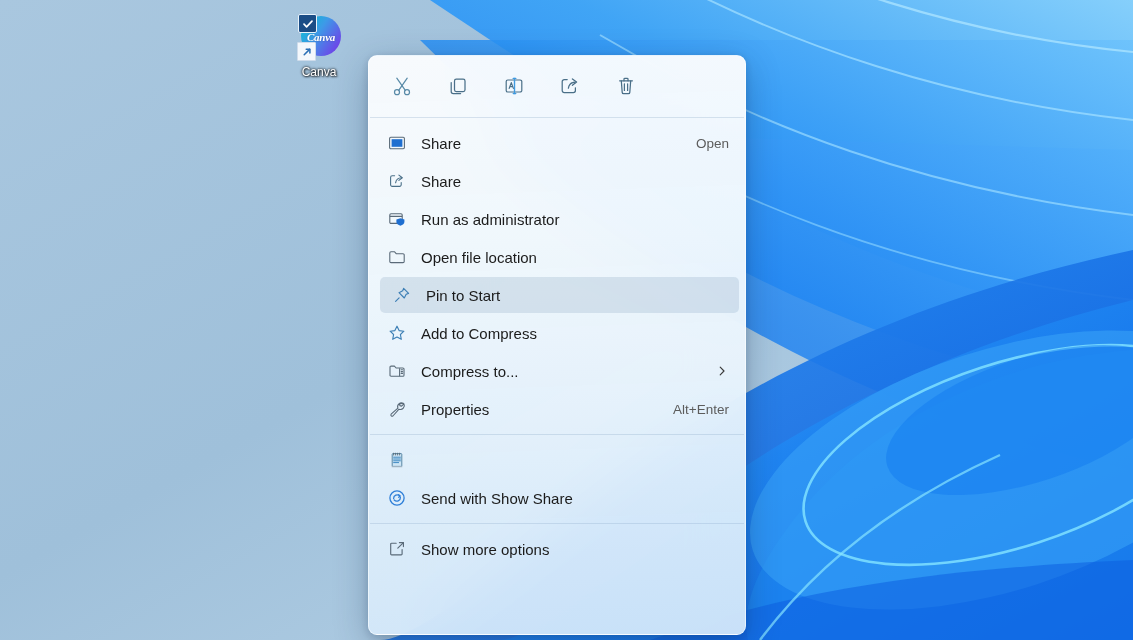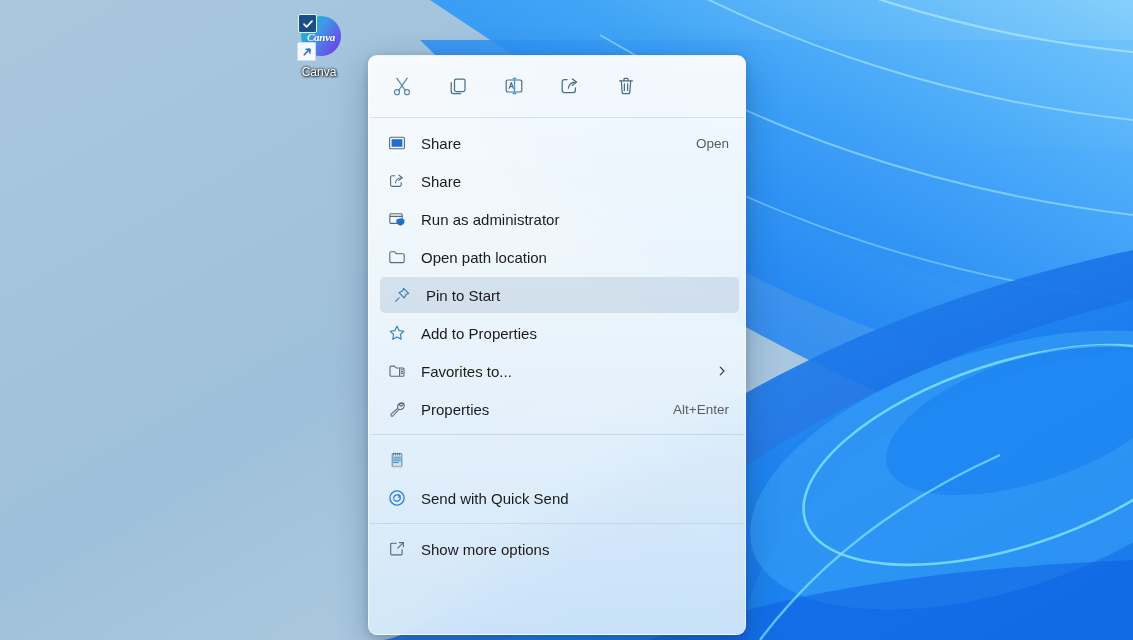--- a/index.html
+++ b/index.html
@@ -346,54 +346,54 @@
         <span class="mi-label">Run as administrator</span>
         <span class="mi-accel"></span>
       </div>
 
       <div class="menu-item">
         <span class="mi-icon">
           <svg width="18" height="18" viewBox="0 0 18 18" fill="none" stroke="#5a6a78" stroke-width="1.1" stroke-linejoin="round">
             <path d="M1.8 13.4 V5 A1.2 1.2 0 0 1 3 3.8 H6.6 L8.4 5.8 H15 A1.2 1.2 0 0 1 16.2 7 V13.4 A1.2 1.2 0 0 1 15 14.6 H3 A1.2 1.2 0 0 1 1.8 13.4 Z"></path>
           </svg>
         </span>
-        <span class="mi-label">Open path location</span>
+        <span class="mi-label">Open file location</span>
         <span class="mi-accel"></span>
       </div>
 
       <div class="menu-item highlight">
         <span class="mi-icon">
           <svg width="18" height="18" viewBox="0 0 18 18" fill="none" stroke="#3d7fb5" stroke-width="1.15" stroke-linecap="round" stroke-linejoin="round">
             <path d="M10.6 2.4 L15.6 7.4 L13.2 8.3 L11.3 12 L6 6.7 L9.7 4.8 Z"></path>
             <path d="M6.1 11.9 L2.6 15.4"></path>
           </svg>
         </span>
         <span class="mi-label">Pin to Start</span>
         <span class="mi-accel"></span>
       </div>
 
       <div class="menu-item">
         <span class="mi-icon">
           <svg width="18" height="18" viewBox="0 0 18 18" fill="none" stroke="#3d7fb5" stroke-width="1.15" stroke-linejoin="round">
             <path d="M9 2.2 L11.1 6.6 L15.9 7.2 L12.4 10.5 L13.3 15.3 L9 13 L4.7 15.3 L5.6 10.5 L2.1 7.2 L6.9 6.6 Z"></path>
           </svg>
         </span>
-        <span class="mi-label">Add to Properties</span>
+        <span class="mi-label">Add to Compress</span>
         <span class="mi-accel"></span>
       </div>
 
       <div class="menu-item">
         <span class="mi-icon">
           <svg width="18" height="18" viewBox="0 0 18 18" fill="none" stroke="#5a6a78" stroke-width="1.1" stroke-linejoin="round">
             <path d="M2 13.2 V5.2 A1.1 1.1 0 0 1 3.1 4.1 H6.4 L8.1 6 H14.9 A1.1 1.1 0 0 1 16 7.1 V13.2 A1.1 1.1 0 0 1 14.9 14.3 H3.1 A1.1 1.1 0 0 1 2 13.2 Z"></path>
             <path d="M11.6 6.2 V14.2"></path>
             <path d="M13.2 7.8 H14.5 M13.2 9.6 H14.5 M13.2 11.4 H14.5" stroke-linecap="round"></path>
           </svg>
         </span>
-        <span class="mi-label">Favorites to...</span>
+        <span class="mi-label">Compress to...</span>
         <span class="mi-chevron">
           <svg width="12" height="12" viewBox="0 0 12 12" fill="none" stroke="#3a3a3a" stroke-width="1.15" stroke-linecap="round" stroke-linejoin="round">
             <path d="M4.2 2.2 L8 6 L4.2 9.8"></path>
           </svg>
         </span>
       </div>
 
 
       <div class="menu-item">
         <span class="mi-icon">
@@ -424,21 +424,21 @@
 
       <div class="menu-item">
         <span class="mi-icon">
           <svg width="18" height="18" viewBox="0 0 18 18" fill="none">
             <circle cx="9" cy="9" r="7.1" stroke="#2f7fd8" stroke-width="1.3"></circle>
             <path d="M5.6 9.6 A3.6 3.6 0 0 1 11.8 7" stroke="#2f7fd8" stroke-width="1.3" stroke-linecap="round"></path>
             <path d="M12.4 8.4 A3.6 3.6 0 0 1 6.2 11" stroke="#2f7fd8" stroke-width="1.3" stroke-linecap="round"></path>
             <path d="M10.6 5.6 L12.2 7 L10.7 8.3" stroke="#2f7fd8" stroke-width="1.2" fill="none" stroke-linecap="round" stroke-linejoin="round"></path>
           </svg>
         </span>
-        <span class="mi-label">Send with Quick Send</span>
+        <span class="mi-label">Send with Show Share</span>
         <span class="mi-accel"></span>
       </div>
     </div>
 
     <div class="menu-sep"></div>
 
     <div class="menu-list">
       <div class="menu-item">
         <span class="mi-icon">
           <svg width="18" height="18" viewBox="0 0 18 18" fill="none" stroke="#5a6a78" stroke-width="1.15" stroke-linecap="round" stroke-linejoin="round">

